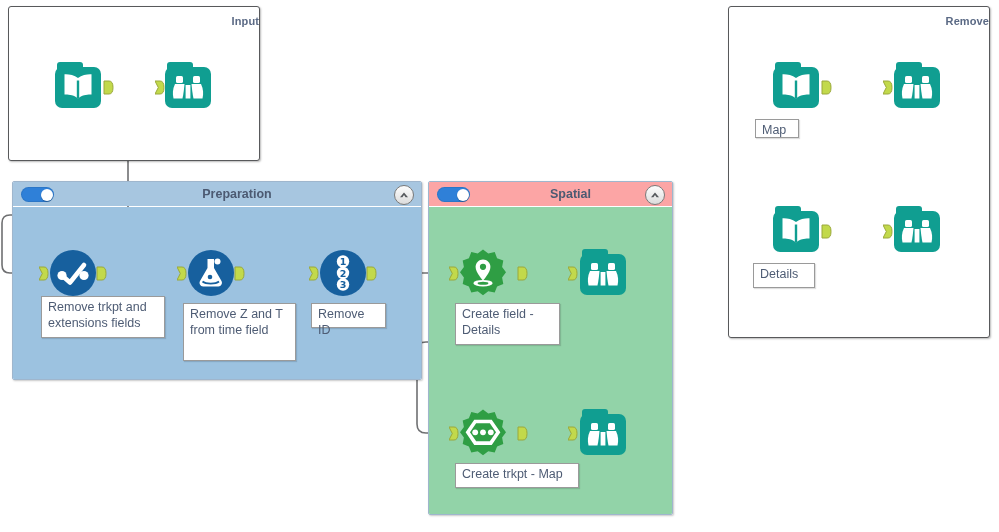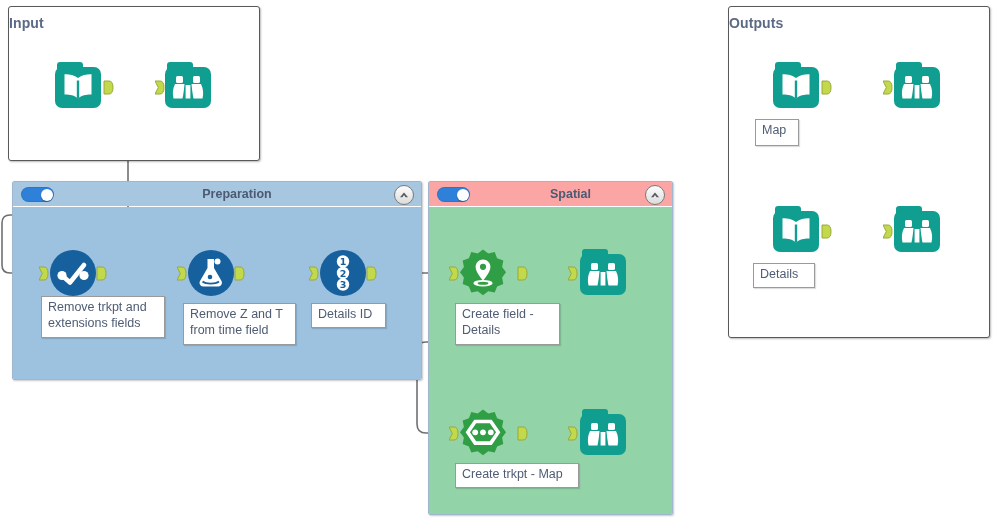--- a/index.html
+++ b/index.html
@@ -13,22 +13,22 @@
   
   .container{position:absolute;box-sizing:border-box;}
 
   .plain-container{
     background:#ffffff;
     border:1.5px solid #58595b;
     border-radius:3px;
     box-shadow:1px 1px 2px rgba(0,0,0,.28);
   }
   .plain-title{
-    position:absolute;left:0;right:0;top:8px;text-align:left;
-    font-size:14px;color:#5b6a85;font-weight:600;letter-spacing:.1px;
+    position:absolute;left:0;right:0;top:8px;text-align:right;
+    font-size:11px;color:#5b6a85;font-weight:600;letter-spacing:.1px;
   }
 
   .tool-container{
     border:1px solid #9fb6cd;
     border-radius:2px;
     box-shadow:1px 1px 2px rgba(0,0,0,.22);
     overflow:hidden;
   }
   .tc-head{
     position:absolute;left:0;right:0;top:0;height:24px;
@@ -163,21 +163,21 @@
       <div class="collapse-btn">
         <svg width="12" height="12" viewBox="0 0 12 12">
           <path d="M6 3.6 L10 8.2 L7.6 8.2 L6 6.1 L4.4 8.2 L2 8.2 Z" fill="#55585c"></path>
         </svg>
       </div>
     </div>
     <div class="tc-body"></div>
   </div>
 
   <div class="container plain-container" style="left:728px;top:6px;width:262px;height:332px;">
-    <div class="plain-title">Outputs</div>
+    <div class="plain-title">Remove</div>
   </div>
 
   <div class="node" style="left:55px;top:62px;">
     <div class="folder-icon">
       <div class="tab"></div>
         <div class="body"></div>
       <svg width="46" height="41" viewBox="0 0 46 41">
         <path d="M23 11 C19 7.5 13 7 9.5 7.2 L9.5 27.5 C13 27.3 19 27.8 23 31.5 C27 27.8 33 27.3 36.5 27.5 L36.5 7.2 C33 7 27 7.5 23 11 Z" fill="#ffffff"></path>
         <path d="M23 13.5 L23 31.5" stroke="#109e91" stroke-width="2.4" fill="none"></path>
       </svg>
@@ -243,21 +243,21 @@
         <circle cx="22" cy="27" r="2.3" fill="#17609e"></circle>
         <circle cx="29.5" cy="11.5" r="3" fill="#ffffff"></circle>
       </svg>
     </div>
   </div>
   <div class="anchor" style="left:234px;top:266px;">
     <svg width="11" height="15" viewBox="0 0 11 15">
         <path d="M1 1 L6 1 Q10 1 10 7.5 Q10 14 6 14 L1 14 Z" fill="#c2d94b" stroke="#9aa83a" stroke-width="1"></path>
       </svg>
   </div>
-  <div class="note" style="left:183px;top:303px;width:113px;height:42px;">Remove Z and T
+  <div class="note" style="left:183px;top:303px;width:113px;height:58px;">Remove Z and T
 from time field</div>
 
   <div class="anchor" style="left:309px;top:266px;">
     <svg width="11" height="15" viewBox="0 0 11 15">
         <path d="M0 1 L5 1 Q9 1 9 7.5 Q9 14 5 14 L0 14 L3.3 7.5 Z" fill="#c2d94b" stroke="#9aa83a" stroke-width="1"></path>
       </svg>
   </div>
   <div class="node" style="left:320px;top:250px;">
     <div class="circle-icon">
       <svg width="46" height="46" viewBox="0 0 46 46">
@@ -268,21 +268,21 @@
         <text x="23" y="26.6" text-anchor="middle" font-size="9.5" font-family="DejaVu Sans, sans-serif" font-weight="bold" fill="#17609e">2</text>
         <text x="23" y="38.1" text-anchor="middle" font-size="9.5" font-family="DejaVu Sans, sans-serif" font-weight="bold" fill="#17609e">3</text>
       </svg>
     </div>
   </div>
   <div class="anchor" style="left:366px;top:266px;">
     <svg width="11" height="15" viewBox="0 0 11 15">
         <path d="M1 1 L6 1 Q10 1 10 7.5 Q10 14 6 14 L1 14 Z" fill="#c2d94b" stroke="#9aa83a" stroke-width="1"></path>
       </svg>
   </div>
-  <div class="note" style="left:311px;top:303px;width:75px;height:25px;">Details ID</div>
+  <div class="note" style="left:311px;top:303px;width:75px;height:25px;">Remove ID</div>
 
   <div class="anchor" style="left:449px;top:266px;">
     <svg width="11" height="15" viewBox="0 0 11 15">
         <path d="M0 1 L5 1 Q9 1 9 7.5 Q9 14 5 14 L0 14 L3.3 7.5 Z" fill="#c2d94b" stroke="#9aa83a" stroke-width="1"></path>
       </svg>
   </div>
   <div class="node" style="left:458px;top:248px;">
     <div class="burst-icon">
       <svg width="50" height="50" viewBox="0 0 50 50">
         <path d="M25 1.5 L30.3 5.4 L36.7 4.1 L39.1 10.2 L45.3 12.5 L44.1 19 L48 24.3 L44.1 29.6 L45.3 36 L39.1 38.4 L36.7 44.5 L30.3 43.3 L25 47.2 L19.7 43.3 L13.3 44.5 L10.9 38.4 L4.7 36 L5.9 29.6 L2 24.3 L5.9 19 L4.7 12.5 L10.9 10.2 L13.3 4.1 L19.7 5.4 Z" fill="#2f9e44"></path>
@@ -388,21 +388,21 @@
         <div class="body"></div>
       <svg width="46" height="41" viewBox="0 0 46 41">
         <rect x="11" y="9" width="7" height="7" rx="1.6" fill="#ffffff"></rect>
         <rect x="28" y="9" width="7" height="7" rx="1.6" fill="#ffffff"></rect>
         <path d="M10 17 C7.5 22 7.5 27 8.5 31.5 L17.5 31.5 C18.5 27 19 22 19.5 17 Z" fill="#ffffff"></path>
         <path d="M36 17 C38.5 22 38.5 27 37.5 31.5 L28.5 31.5 C27.5 27 27 22 26.5 17 Z" fill="#ffffff"></path>
         <rect x="20.6" y="18" width="4.8" height="13.5" fill="#ffffff"></rect>
       </svg>
     </div>
   </div>
-  <div class="note" style="left:755px;top:119px;width:44px;height:27px;">Map</div>
+  <div class="note" style="left:755px;top:119px;width:44px;height:19px;">Map</div>
 
   <div class="node" style="left:773px;top:206px;">
     <div class="folder-icon">
       <div class="tab"></div>
         <div class="body"></div>
       <svg width="46" height="41" viewBox="0 0 46 41">
         <path d="M23 11 C19 7.5 13 7 9.5 7.2 L9.5 27.5 C13 27.3 19 27.8 23 31.5 C27 27.8 33 27.3 36.5 27.5 L36.5 7.2 C33 7 27 7.5 23 11 Z" fill="#ffffff"></path>
         <path d="M23 13.5 L23 31.5" stroke="#109e91" stroke-width="2.4" fill="none"></path>
       </svg>
     </div>

